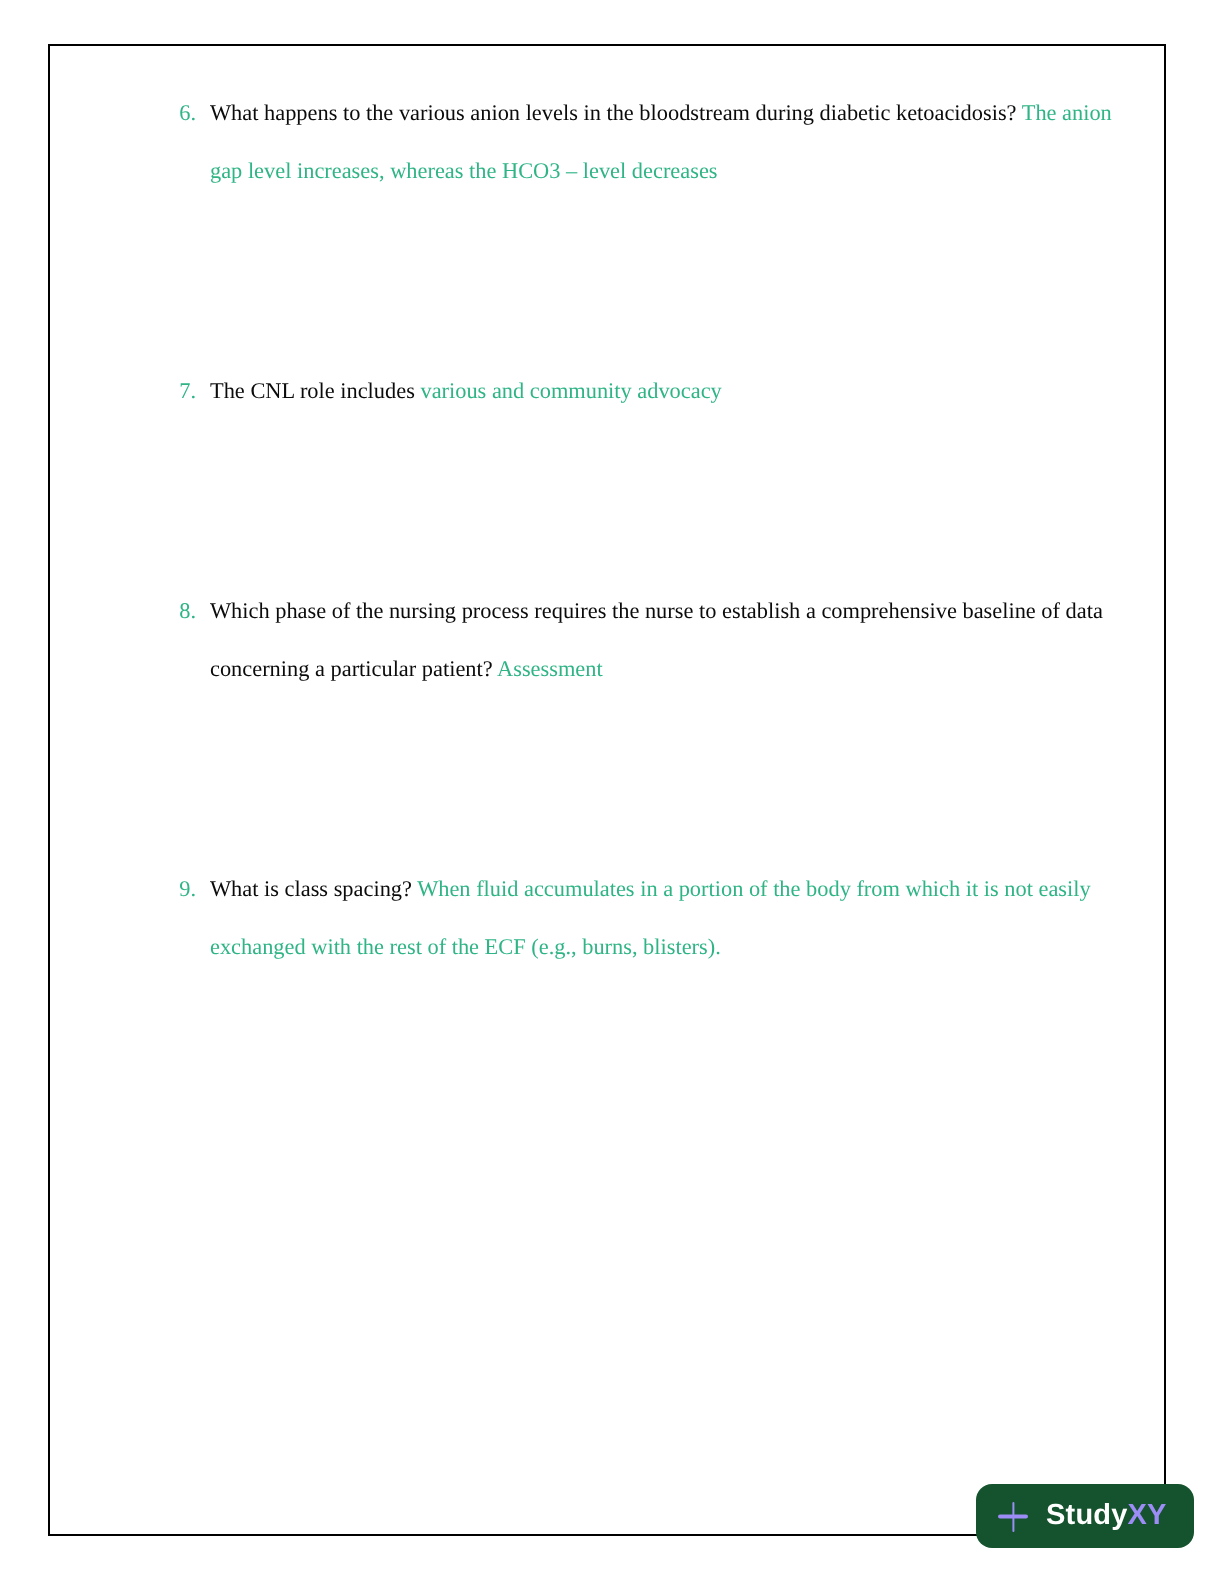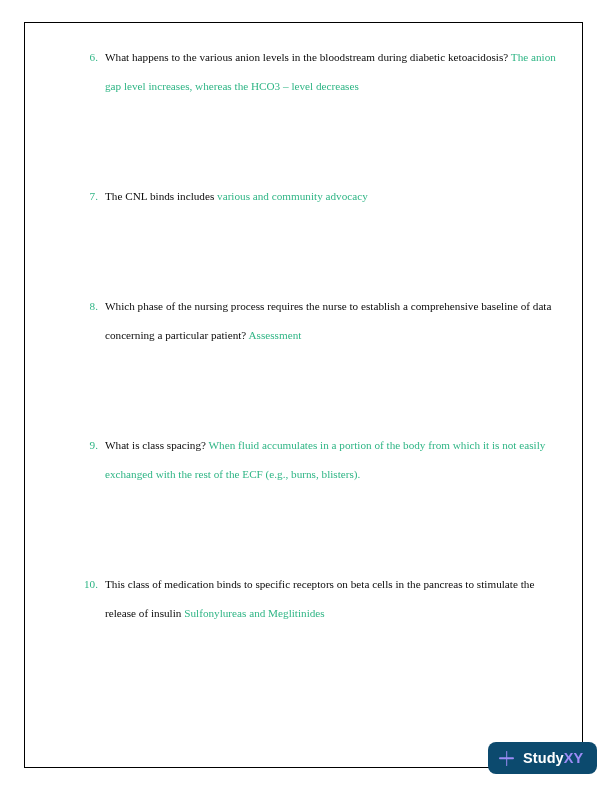--- a/index.html
+++ b/index.html
@@ -80,21 +80,21 @@
   
   #studyxy-badge {
     position: absolute;
     left: 488px;
     top: 742px;
     height: 32px;
     padding: 0 14px 0 11px;
     display: flex;
     align-items: center;
     gap: 9px;
-    background: #0c4a6e;
+    background: #14532d;
     border-radius: 8px;
     box-sizing: border-box;
   }
   #studyxy-badge .plus-icon {
     display: block;
     width: 15px;
     height: 15px;
     position: relative;
     flex: 0 0 15px;
   }
@@ -142,21 +142,21 @@
       <div class="qa-body">
         <span class="qa-question">What happens to the various anion levels in the bloodstream during diabetic ketoacidosis? </span><span class="qa-answer">The anion gap level increases, whereas the HCO3 – level decreases</span>
       </div>
     </div>
 
     <div class="gap-a"></div>
 
     <div class="qa-item">
       <span class="qa-number">7.</span>
       <div class="qa-body">
-        <span class="qa-question">The CNL binds includes </span><span class="qa-answer">various and community advocacy</span>
+        <span class="qa-question">The CNL role includes </span><span class="qa-answer">various and community advocacy</span>
       </div>
     </div>
 
     <div class="gap-b"></div>
 
     <div class="qa-item">
       <span class="qa-number">8.</span>
       <div class="qa-body">
         <span class="qa-question">Which phase of the nursing process requires the nurse to establish a comprehensive baseline of data concerning a particular patient? </span><span class="qa-answer">Assessment</span>
       </div>
@@ -166,26 +166,20 @@
 
     <div class="qa-item">
       <span class="qa-number">9.</span>
       <div class="qa-body">
         <span class="qa-question">What is class spacing? </span><span class="qa-answer">When fluid accumulates in a portion of the body from which it is not easily exchanged with the rest of the ECF (e.g., burns, blisters).</span>
       </div>
     </div>
 
     <div class="gap-d"></div>
 
-    <div class="qa-item">
-      <span class="qa-number">10.</span>
-      <div class="qa-body">
-        <span class="qa-question">This class of medication binds to specific receptors on beta cells in the pancreas to stimulate the release of insulin </span><span class="qa-answer">Sulfonylureas and Meglitinides</span>
-      </div>
-    </div>
 
   </div>
 </div>
 
 <div id="studyxy-badge">
   <span class="plus-icon"></span>
   <span class="wordmark"><span class="wm-study">Study</span><span class="wm-xy">XY</span></span>
 </div>
 
 </body></html>

